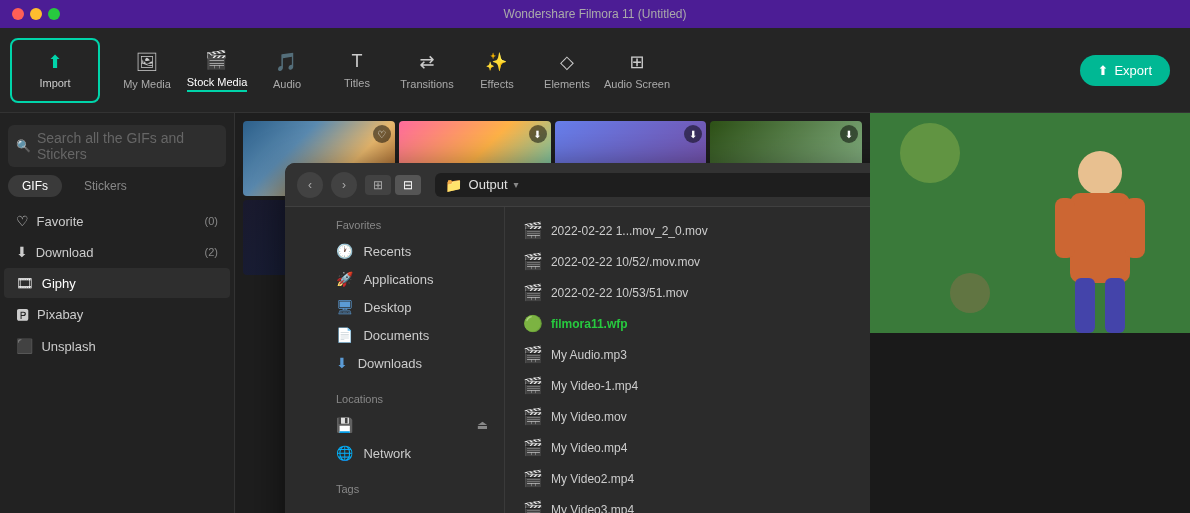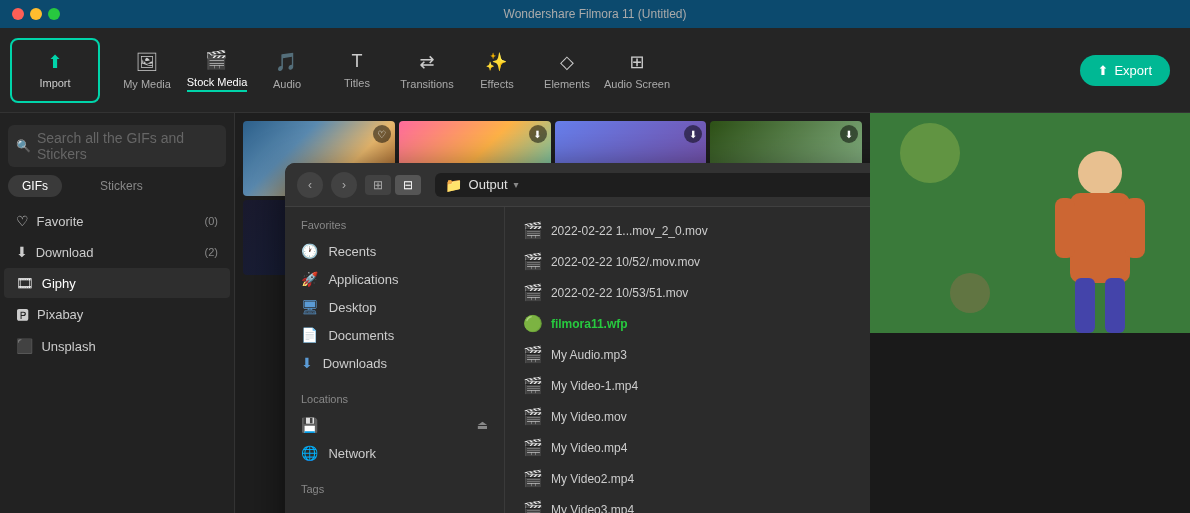--- a/index.html
+++ b/index.html
@@ -9,21 +9,21 @@
       overflow: hidden;
       background: #1a1a1a;
       font-family: -apple-system, BlinkMacSystemFont, 'Segoe UI', sans-serif;
       color: #e0e0e0;
       position: relative;
     }
 
     
     .title-bar {
       height: 28px;
-      background: #0c4a6e;
+      background: #4c1d95;
       display: flex;
       align-items: center;
       justify-content: center;
       position: relative;
     }
     .traffic-lights {
       position: absolute;
       left: 12px;
       display: flex;
       gap: 6px;
@@ -127,21 +127,21 @@
       border-radius: 6px;
       margin: 4px 8px 8px;
       padding: 5px 8px;
       gap: 6px;
       color: #888;
       font-size: 12px;
     }
     .tabs-row {
       display: flex;
       padding: 0 8px 8px;
-      gap: 24px;
+      gap: 8px;
     }
     .tab-btn {
       padding: 4px 14px;
       border-radius: 12px;
       font-size: 12px;
       cursor: pointer;
       border: none;
     }
     .tab-btn.active {
       background: #3a3a3a;
@@ -327,20 +327,21 @@
     }
     .dialog-sidebar {
       width: 220px;
       background: #2b2b2b;
       border-right: 1px solid #3a3a3a;
       padding: 12px 0;
       overflow-y: auto;
     }
     .dialog-sidebar-section {
       margin-bottom: 16px;
+      padding-left: 35px;
     }
     .dialog-sidebar-title {
       font-size: 11px;
       color: #888;
       padding: 0 16px 6px;
       text-transform: capitalize;
     }
     .dialog-sidebar-item {
       display: flex;
       align-items: center;

